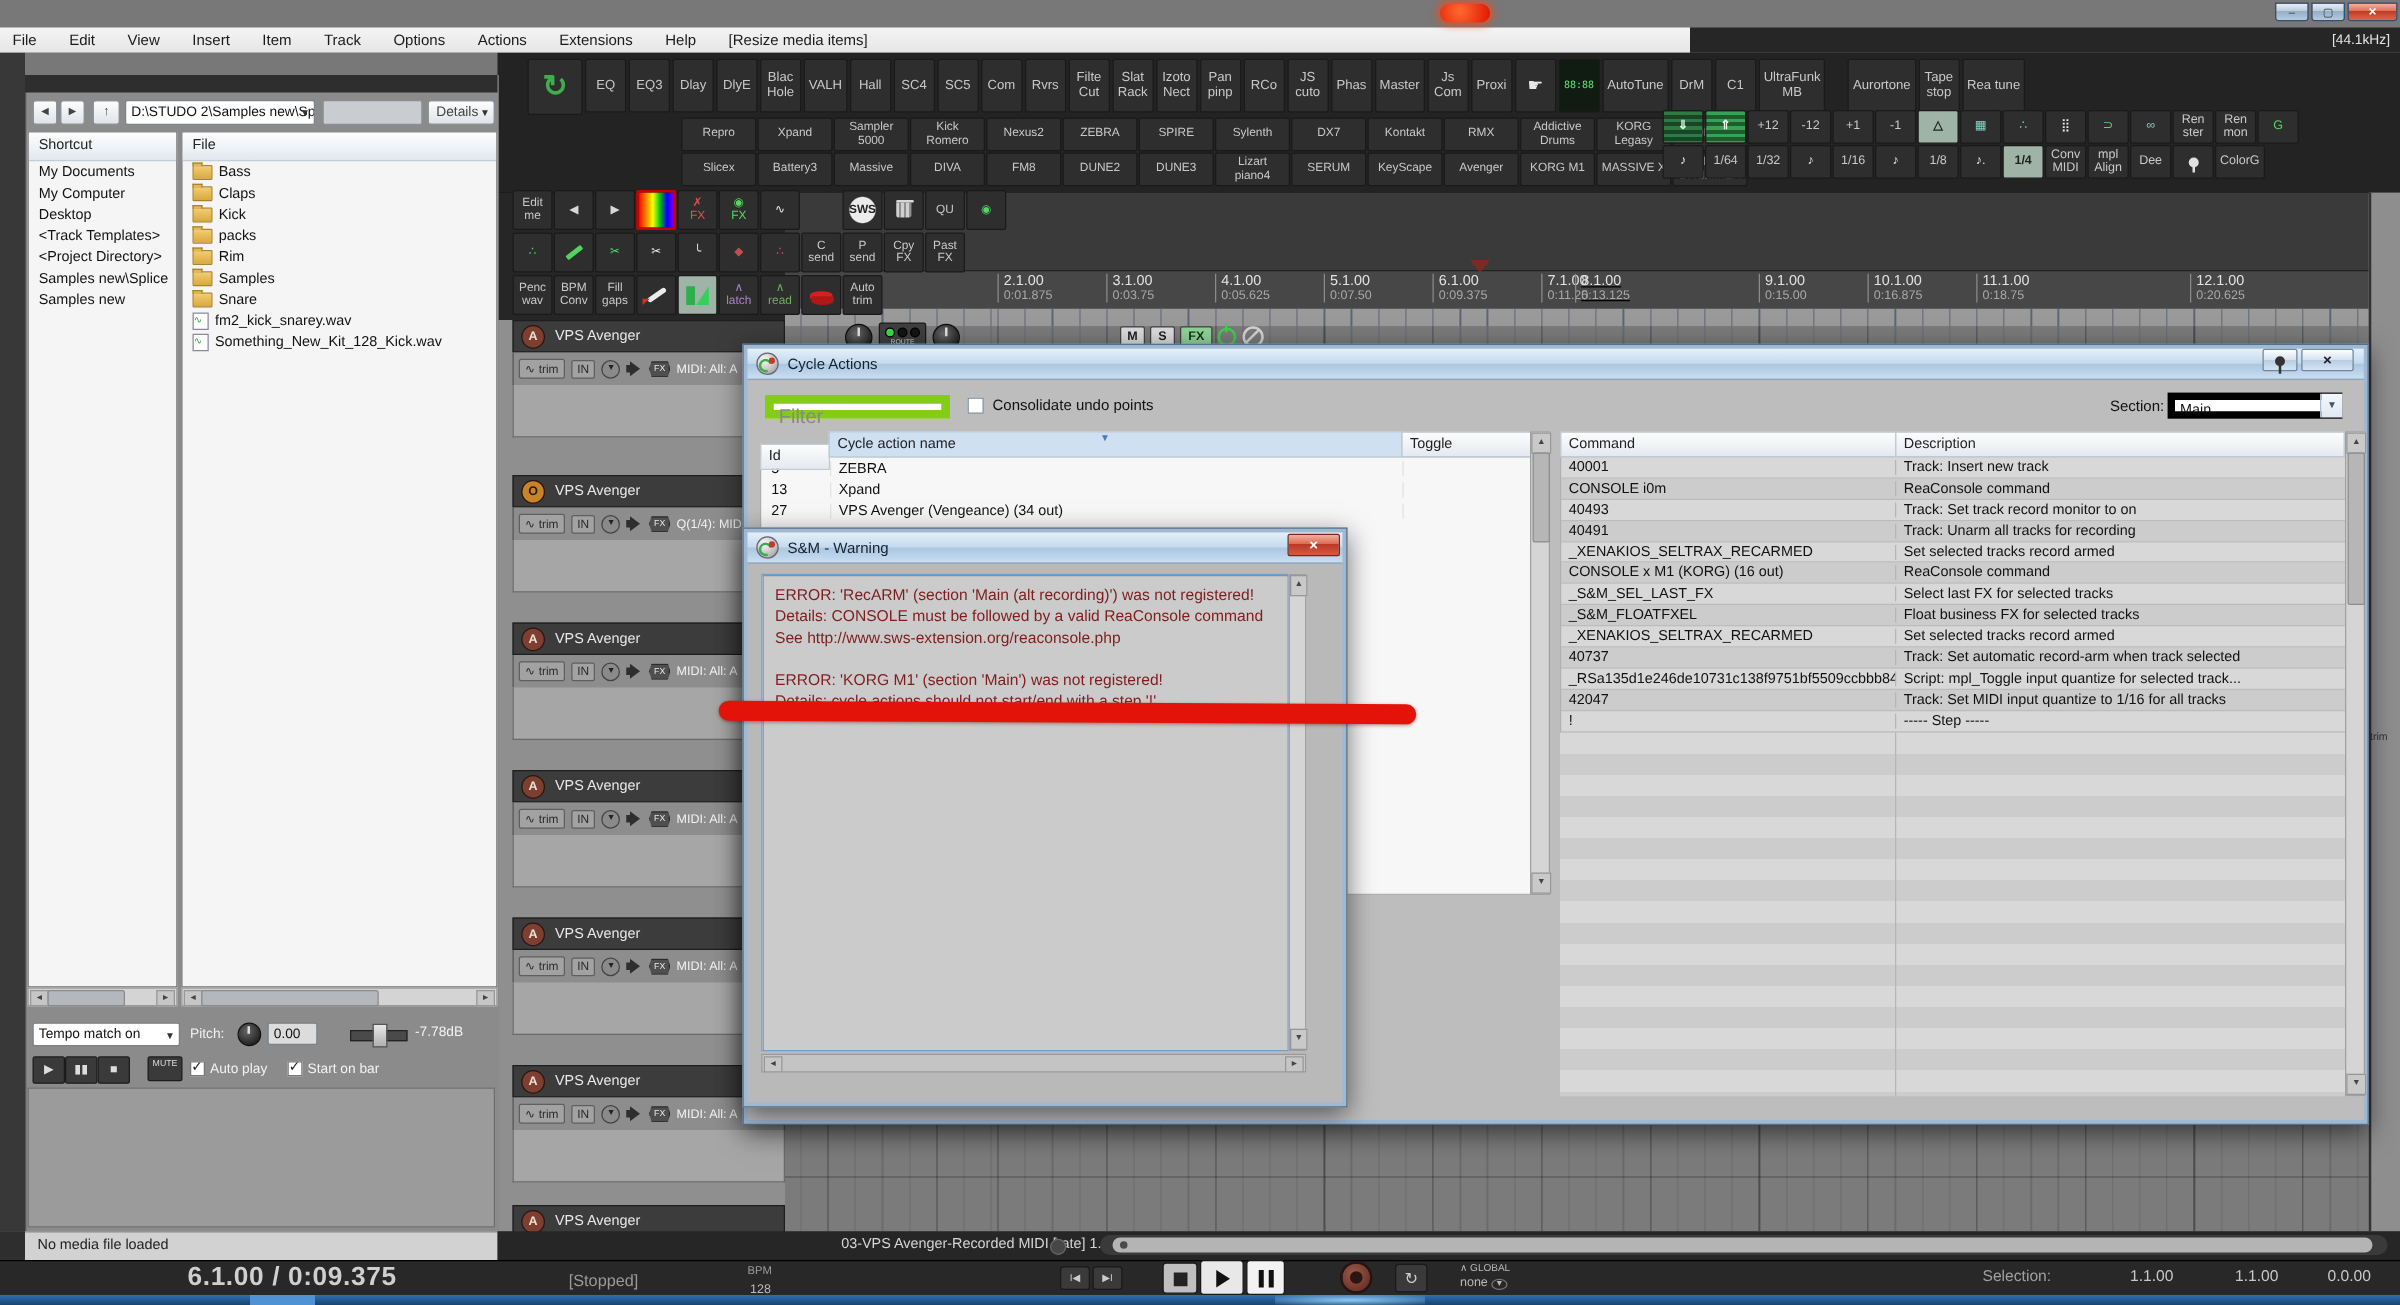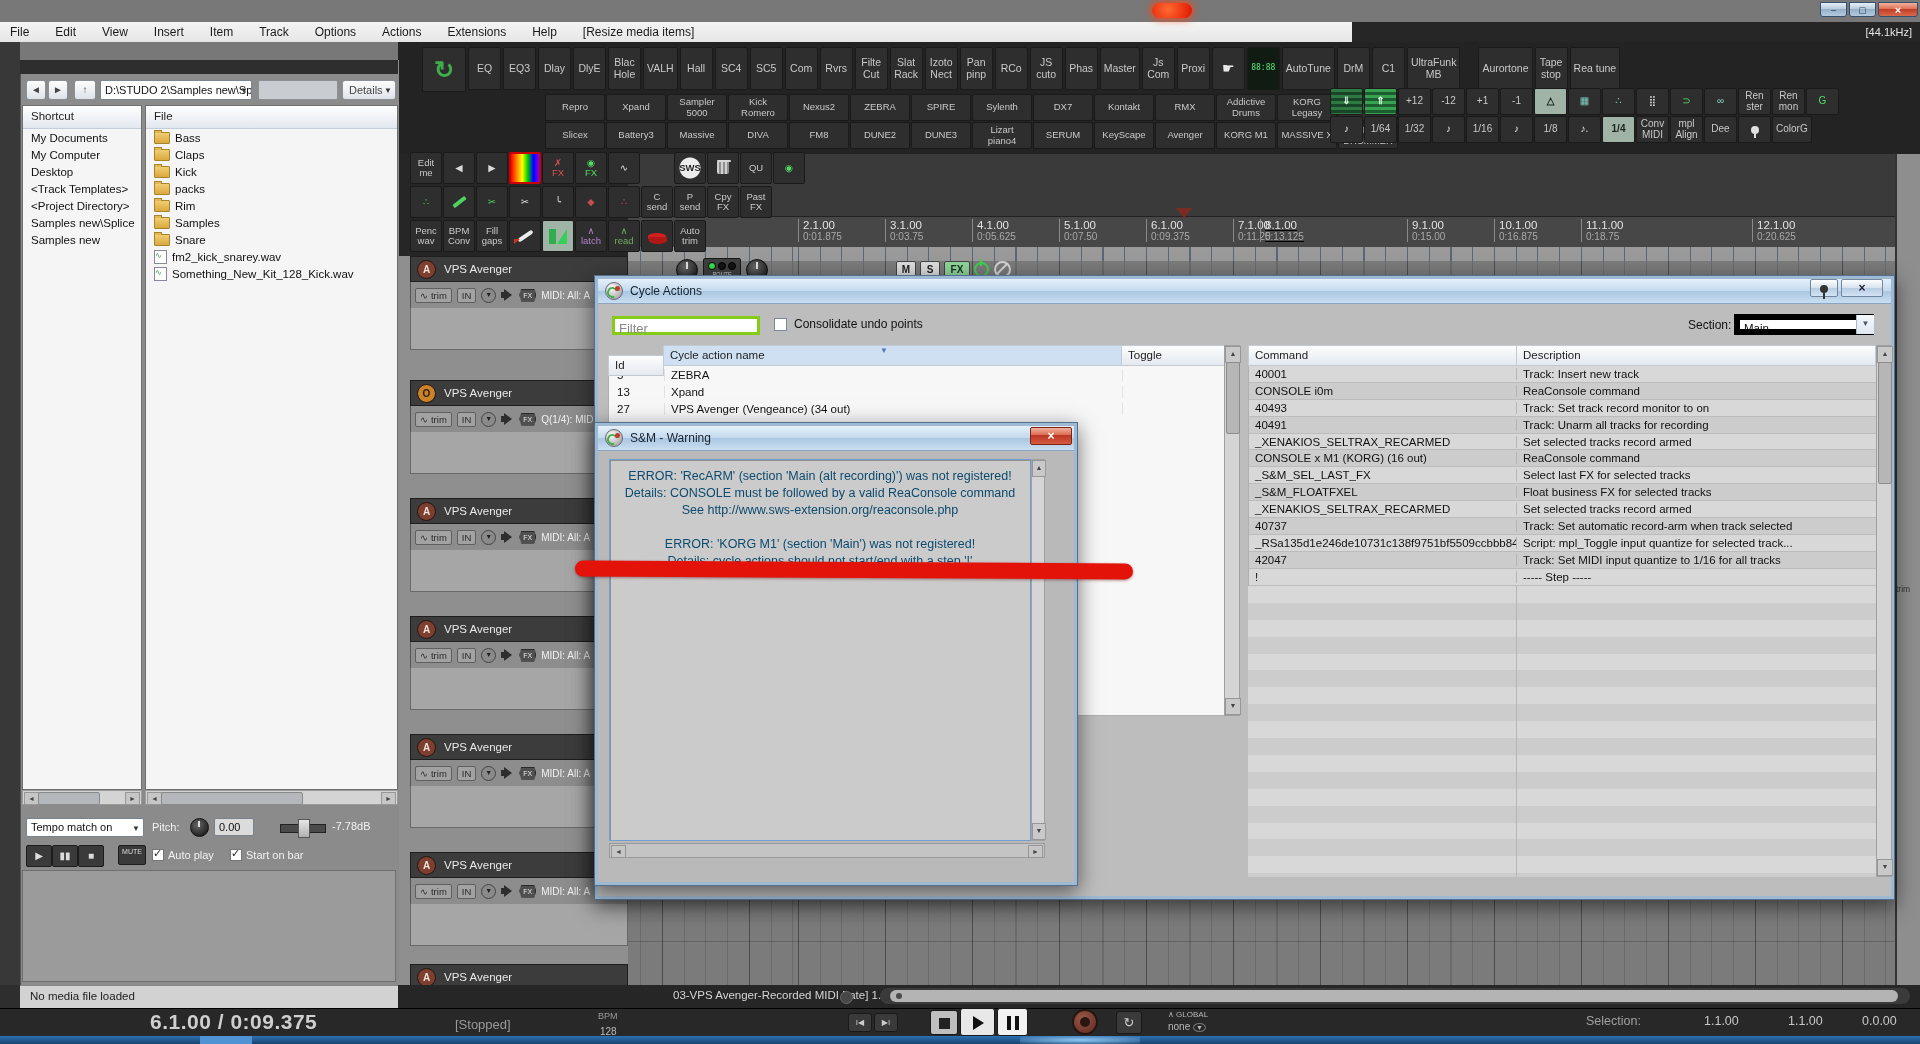--- a/index.html
+++ b/index.html
@@ -148,21 +148,21 @@
   .dlg{background:#bdbdbd;border:1px solid #51708f;box-shadow:inset 0 0 0 3px #9fb9d3,0 6px 20px rgba(0,0,0,.55);box-sizing:border-box;}
   .dtitle{position:absolute;left:3px;top:3px;right:3px;height:25px;background:linear-gradient(#e4f0fa,#c5daee 48%,#abc7e1 52%,#c9def2);display:flex;align-items:center;gap:7px;padding-left:7px;border-bottom:1px solid #8aa5c0;box-sizing:border-box;}
   .dtitle .dtx{font-size:12px;color:#15222f;}
   .rico{width:16px;height:16px;border-radius:50%;background:radial-gradient(circle at 35% 30%,#fafafa,#bdbdbd 62%,#8f8f8f);border:1px solid #667;position:relative;overflow:hidden;flex:0 0 auto;}
   .rico::before{content:"";position:absolute;width:7px;height:7px;left:1px;top:4px;border:2.5px solid #3fae4a;border-right-color:transparent;border-radius:50%;transform:rotate(25deg);}
   .rico::after{content:"";position:absolute;right:2px;top:3px;width:5px;height:5px;background:#c23a2e;border-radius:50%;}
   #cycdlg{left:594px;top:275px;width:1301px;height:625px;z-index:10;}
   .titlebtn{position:absolute;top:4px;height:18px;background:linear-gradient(#fdfdfd,#d6e2ee 50%,#b9cde2 51%,#d2e4f4);border:1px solid #70879e;border-radius:2px;color:#223;text-align:center;font-weight:bold;font-size:12px;line-height:16px;box-sizing:border-box;}
   .pinico{display:inline-block;width:8px;height:8px;background:#333;border-radius:50%;position:relative;top:1px;}
   .pinico::after{content:"";position:absolute;top:7px;left:3px;width:2px;height:7px;background:#333;}
-  .inputbox{position:absolute;background:#fff;border:3px solid #84cc16;box-sizing:border-box;font-size:13px;color:#888;padding:2px 4px;}
+  .inputbox{position:absolute;background:#fff;border:7px solid #84cc16;box-sizing:border-box;font-size:16px;color:#888;padding:2px 4px;}
   .cbq{position:absolute;width:13px;height:13px;background:#fff;border:1px solid #7a8a9a;box-sizing:border-box;}
   .dlbl{position:absolute;font-size:12px;color:#111;white-space:nowrap;}
   .selectbox{position:absolute;background:#fff;border:6px solid #000000;box-sizing:border-box;font-size:11.5px;color:#111;padding:2px 4px;}
   .selchev{position:absolute;right:1px;top:1px;bottom:1px;width:17px;background:linear-gradient(#f4f8fc,#dfe8f2);border-left:1px solid #a8bccc;color:#456;font-size:8px;text-align:center;line-height:17px;}
   .lvhead{position:absolute;height:21px;background:linear-gradient(#fdfdfd,#eef1f5 60%,#e4e9f0);border:1px solid #c2cad4;box-sizing:border-box;font-size:11.5px;color:#222;padding:3px 0 0 6px;}
   .lvhead.sorted{background:#cfe0f3;}
   #cyctbl{position:absolute;left:608px;top:366px;width:632px;height:350px;background:#f7f7f7;border:1px solid #b0b0b0;border-top:none;box-sizing:border-box;z-index:10;}
   .cycrow{height:17px;display:flex;font-size:11.5px;color:#111;align-items:center;}
   .cycrow .c1{width:56px;padding-left:8px;box-sizing:border-box;flex:0 0 auto;border-right:1px solid #e2e2e2;}
   .cycrow .c2{width:458px;padding-left:6px;box-sizing:border-box;flex:0 0 auto;border-right:1px solid #e2e2e2;white-space:nowrap;overflow:hidden;}
@@ -174,21 +174,21 @@
   #cmdrows .crow:nth-child(odd){background:#d8d8d8;}
   #cmdrows .crow:nth-child(even){background:#cccccc;}
   .crow .cc{width:268px;flex:0 0 auto;padding-left:6px;box-sizing:border-box;border-right:1px solid #b5b5b5;white-space:nowrap;overflow:hidden;}
   .crow .cd{flex:1;padding-left:6px;white-space:nowrap;overflow:hidden;}
   #cmdempty{position:absolute;background:repeating-linear-gradient(180deg,#d8d8d8 0 16.9px,#cccccc 16.9px 33.8px);border-left:none;}
   #cmdempty::before{content:"";position:absolute;left:268px;top:0;bottom:0;width:1px;background:#b5b5b5;}
   #smwm{position:absolute;left:1832px;top:856px;font-size:19px;font-weight:bold;font-style:italic;color:#979797;z-index:10;letter-spacing:1px;}
   #warndlg{left:594px;top:422px;width:484px;height:464px;z-index:20;background:#b9b9b9;}
   #warnclose{position:absolute;top:4px;right:5px;width:42px;height:18px;background:linear-gradient(#f0b0a0,#dd6a4e 45%,#bb3826 46%,#d55a3e);border:1px solid #7e2416;border-radius:2px;color:#fff;font-weight:bold;font-size:12px;text-align:center;line-height:16px;box-sizing:border-box;}
   #warntext{position:absolute;left:14px;top:36px;width:422px;height:382px;background:#cbcbcb;border:1px solid #6f9fd0;box-shadow:inset 1px 1px 0 #909090;box-sizing:border-box;padding:8px 10px;overflow:hidden;}
-  .wline{font-size:12.5px;color:#0c4a6e;line-height:17px;min-height:17px;white-space:nowrap;text-align:center;}
+  .wline{font-size:12.5px;color:#7f1d1d;line-height:17px;min-height:17px;white-space:nowrap;}
   
   #marker{left:575px;top:562px;width:558px;height:16px;background:#e41309;border-radius:9px;transform:rotate(.3deg);box-shadow:0 1px 3px rgba(90,0,0,.45);z-index:30;}
   
   #statusdark{left:398px;top:985px;width:1522px;height:23px;background:#262626;z-index:5;}
   #statustext{left:673px;top:989px;font-size:11.5px;color:#d5d5d5;z-index:6;white-space:nowrap;}
   #statcirc{left:840px;top:991px;width:13px;height:13px;border-radius:50%;background:#474747;border:1px solid #6a6a6a;z-index:6;box-sizing:border-box;}
   #hscrollbig{left:880px;top:988px;width:1030px;height:16px;background:#3a3a3a;border-radius:8px;z-index:6;}
   #hscrollbig .tmb{position:absolute;left:10px;top:2px;width:1008px;height:12px;background:#b4b4b4;border-radius:6px;}
   #hscrollbig .dot{position:absolute;left:16px;top:5px;width:6px;height:6px;background:#4a4a4a;border-radius:50%;}
   #transport{left:0;top:1008px;width:1920px;height:28px;background:#282828;border-top:1px solid #000;z-index:5;}

